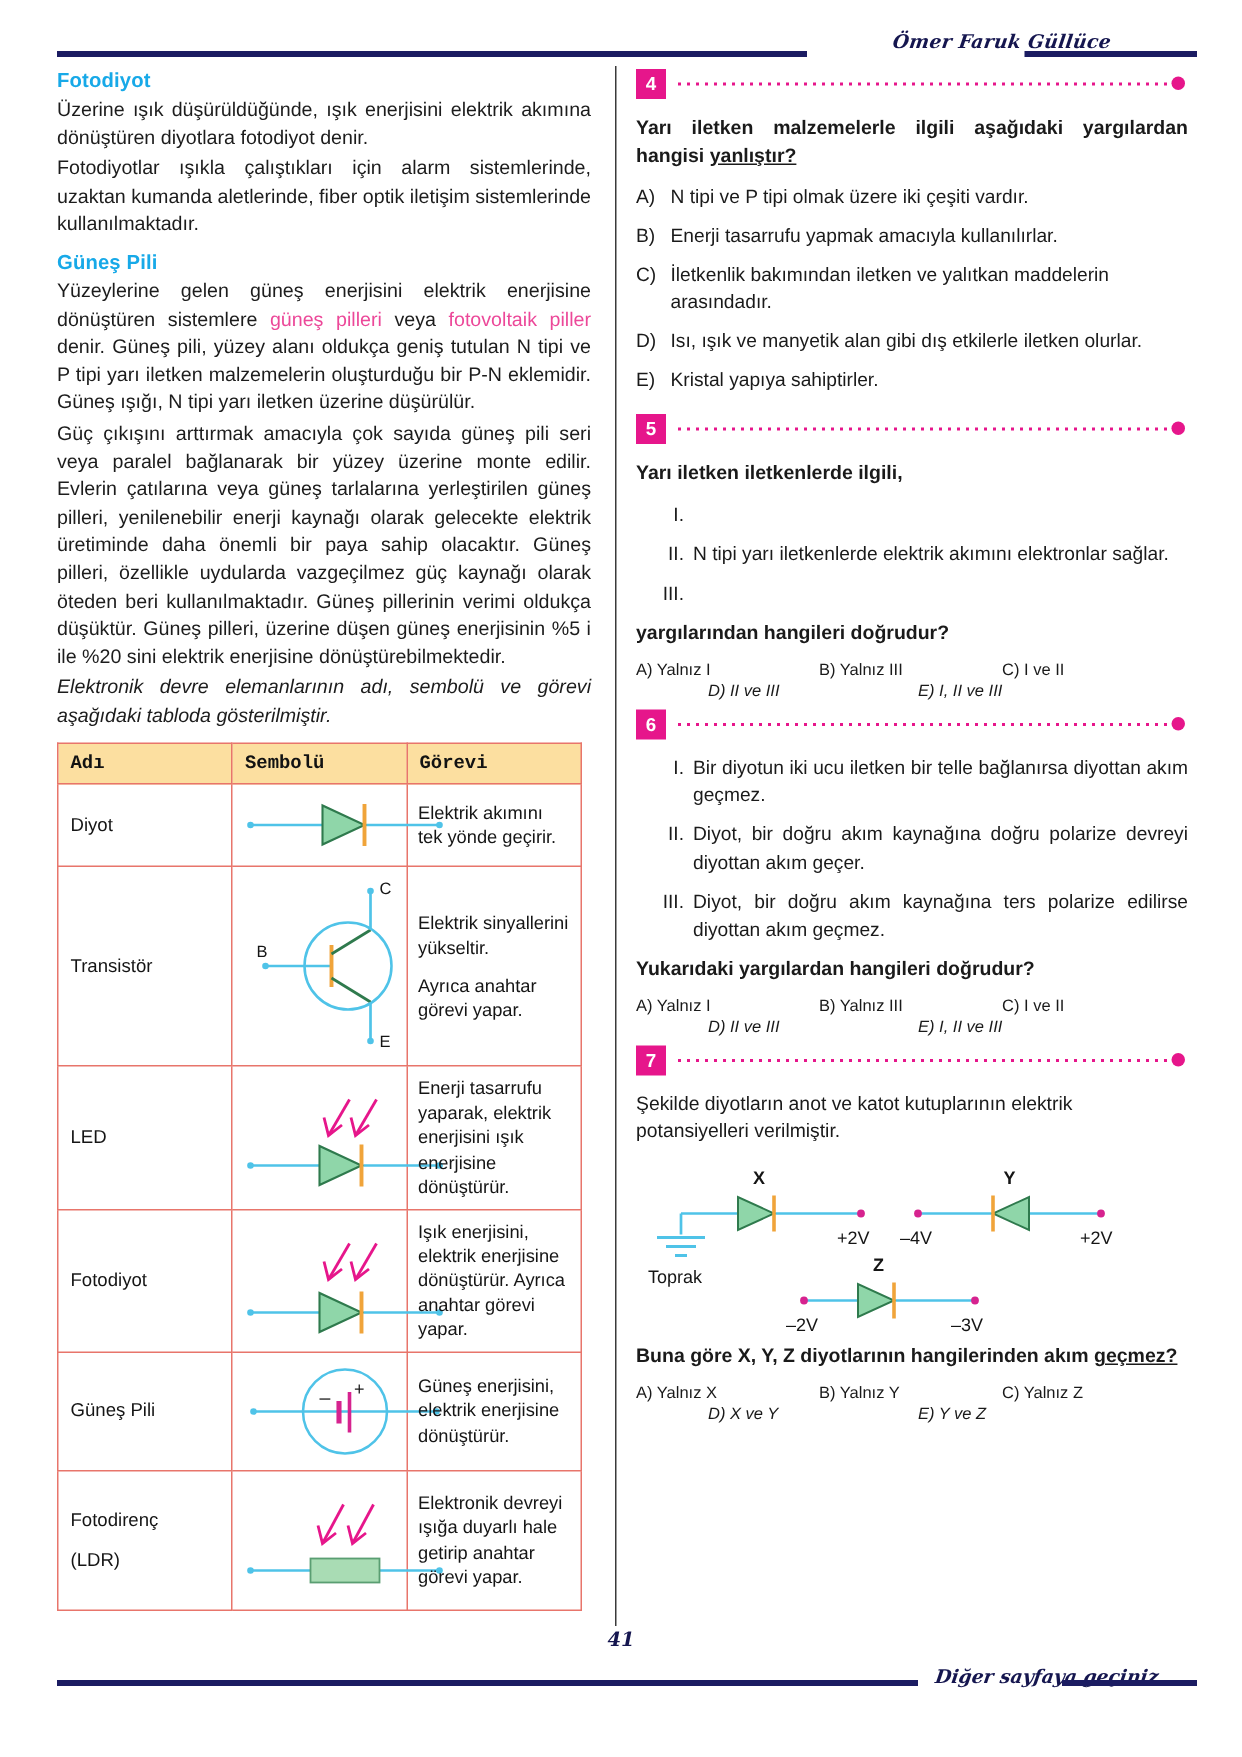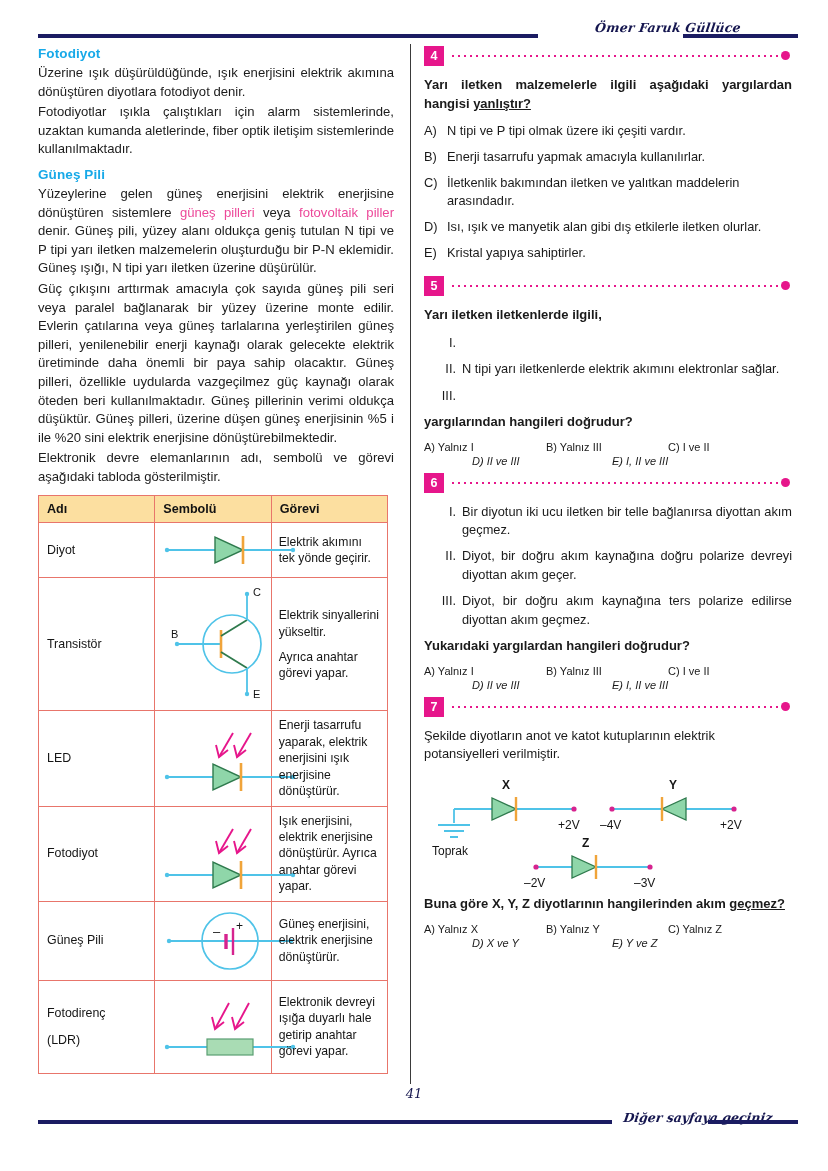--- a/index.html
+++ b/index.html
@@ -26,32 +26,32 @@
   .col-r{position:absolute;left:424px;top:46px;width:368px;}
   .divider{position:absolute;left:410px;top:44px;width:1.4px;height:1040px;background:#3a3a3a;}
 
   
   .h-blue{color:#17a9e8;font-size:13.5px;font-weight:700;margin:0 0 3px 0;letter-spacing:.1px;}
   .h-blue.second{margin-top:8px;}
   .ptext{
     font-size:13.1px;line-height:18.6px;margin:0 0 2px 0;
     text-align:justify;text-justify:inter-word;color:#1c1c1c;
   }
-  .ptext.ital{}
+  .ptext.ital{font-style:italic;}
   .pink{color:#ec4899;}
 
   
   .tbl{
     margin-top:9px;width:350px;border-collapse:collapse;
     border:1.3px solid #e8756b;table-layout:fixed;
   }
   .tbl td,.tbl th{border:1.3px solid #e8756b;vertical-align:middle;}
   .tbl thead th{
     background:#fcdfa0;font-size:12.6px;font-weight:700;text-align:left;
-    padding:6px 8px;color:#121212;
+    padding:6px 8px;color:#121212;font-family:Liberation Mono, monospace;
   }
   .c-name{width:78px;font-size:12.4px;padding:7px 8px;color:#151515;line-height:17px;}
   .c-sym{width:150px;padding:4px 2px;text-align:center;}
   .c-role{width:118px;font-size:12.2px;padding:6px 7px;line-height:16.4px;color:#151515;}
 
   
   .qhead{position:relative;height:20px;margin-bottom:10px;}
   .qnum{
     position:absolute;left:0;top:0;width:20px;height:20px;background:#e6168b;
     color:#fff;font-size:12.5px;font-weight:700;line-height:20px;text-align:center;
@@ -78,21 +78,21 @@
 
   .ansrow{display:flex;font-size:11px;margin-top:2px;}
   .ansrow.r1 .a{width:122px;}
   .ansrow.r2{padding-left:48px;}
   .ansrow.r2 .a{width:140px;font-style:italic;}
   .spacer-sm{height:6px;}
 
   
   .pgno{
     position:absolute;left:0;right:0;top:1086px;text-align:center;
-    font-family:"DejaVu Serif",serif;font-style:italic;font-weight:400;
+    font-family:"DejaVu Serif",serif;font-style:italic;font-weight:700;
     font-size:13px;color:#15164f;
   }
   .ftr{position:absolute;left:38px;right:30px;top:1113px;height:16px;}
   .ftr-rule-l{position:absolute;left:0;top:7px;width:574px;height:4px;background:#1b1c62;}
   .ftr-rule-r{position:absolute;right:0;top:7px;width:90px;height:4px;background:#1b1c62;}
   .ftr-txt{
     position:absolute;left:580px;top:-3px;width:160px;text-align:center;
     font-family:"DejaVu Serif",serif;font-style:italic;font-weight:700;
     font-size:12.5px;color:#15164f;transform:skewX(-8deg);
   }

